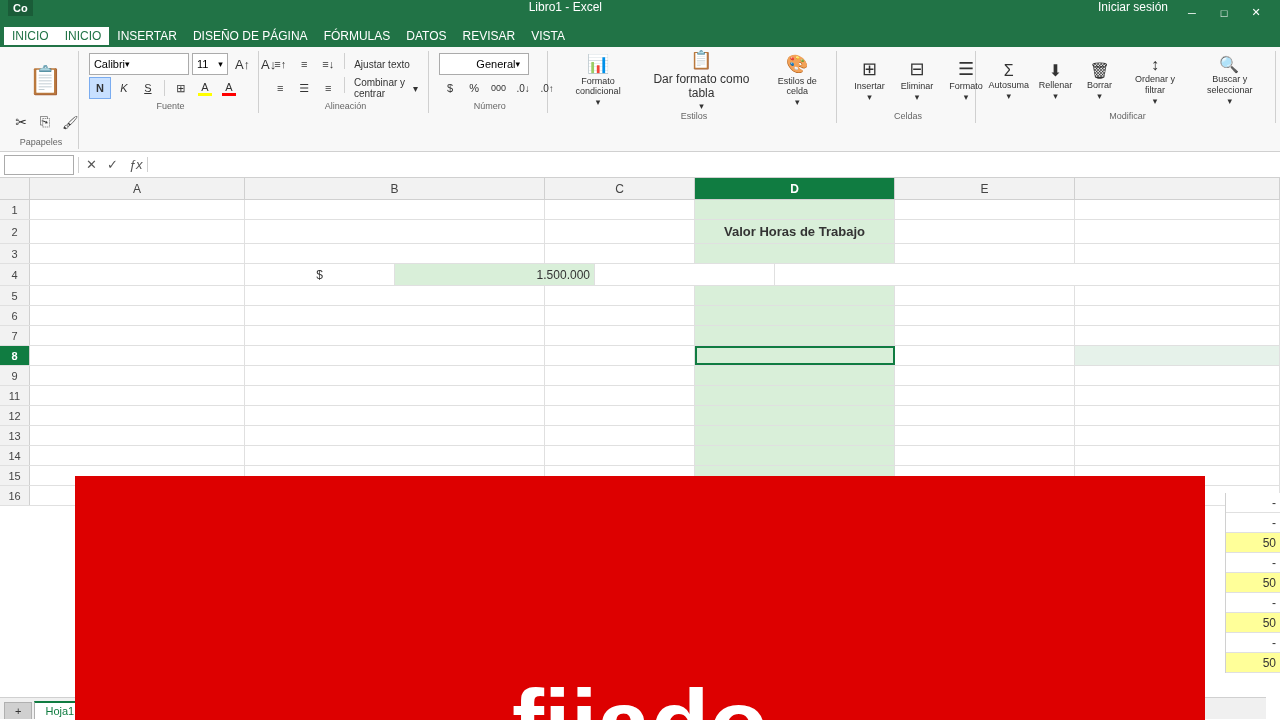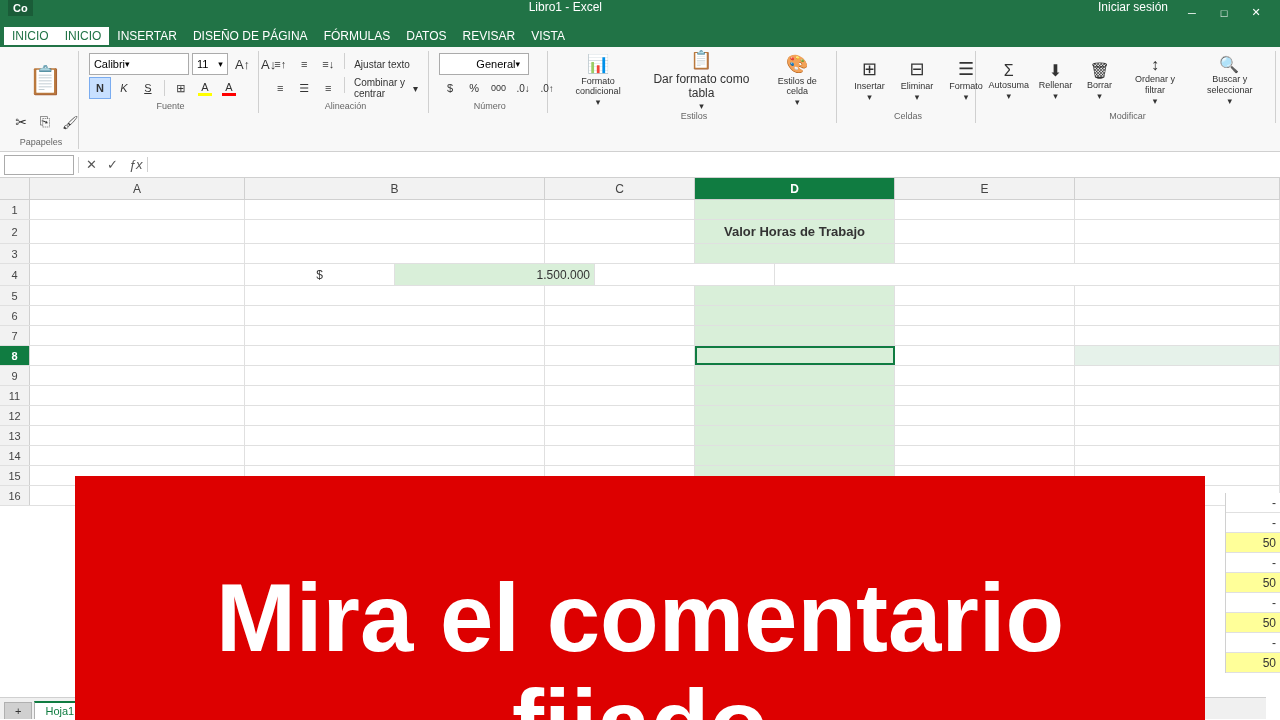--- a/index.html
+++ b/index.html
@@ -758,21 +758,21 @@
     <div class="cell" style="width:215px;"></div>
     <div class="cell" style="width:300px;"></div>
     <div class="cell" style="width:150px;"></div>
     <div class="cell" style="width:200px; background:#d9efd9;"></div>
     <div class="cell" style="width:180px;"></div>
     <div style="flex:1;border-right:1px solid #e0e0e0;background:white;"></div>
   </div>
 
   <div class="red-overlay">
     <div class="overlay-text">
-      <span>Mira el comentario</span><br>
+      <br>
       <span>fijado</span>
     </div>
   </div>
 
   <div class="right-sidebar">
     <div class="rs-cell">-</div>
     <div class="rs-cell">-</div>
     <div class="rs-cell yellow-bg">50</div>
     <div class="rs-cell">-</div>
     <div class="rs-cell yellow-bg">50</div>

